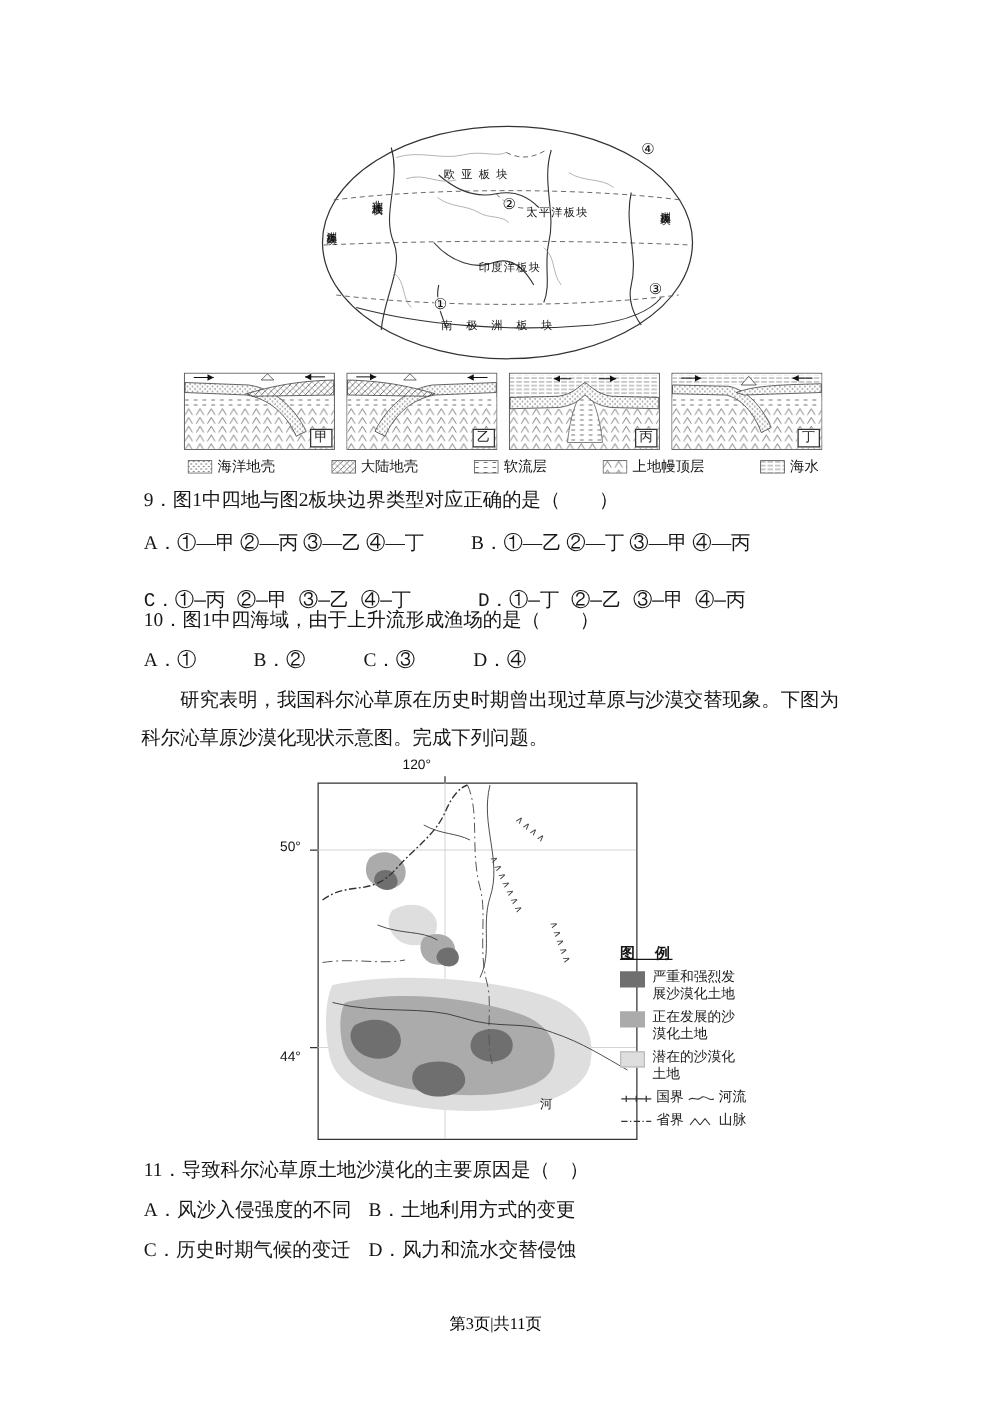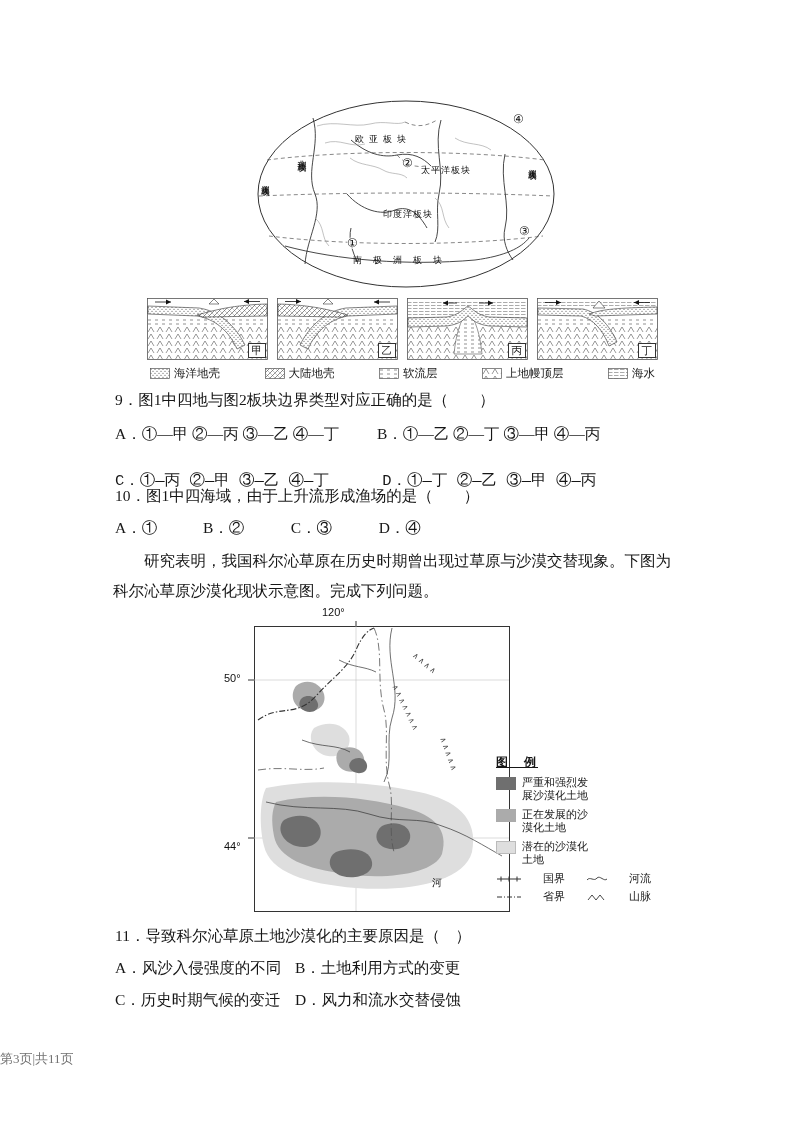--- a/index.html
+++ b/index.html
@@ -42,23 +42,23 @@
   .riverchar{position:absolute;font-size:10px;color:#111;}
   .mt{font-size:8px;fill:#444;letter-spacing:1.5px;}
   .fig3-legend{position:absolute;left:268px;top:150px;width:166px;font-size:11px;line-height:13px;}
   .legtitle{font-weight:bold;font-size:12px;margin-bottom:7px;letter-spacing:2px;text-decoration:underline;}
   .shade-row{display:flex;align-items:flex-start;gap:6px;margin-bottom:6px;}
   .swatch{width:20px;height:13px;flex-shrink:0;margin-top:1px;}
   .sw-severe{background:#6f6f6f;}
   .sw-dev{background:#ababab;}
   .sw-pot{background:#dedede;border:0.5px solid #bbb;}
   .shade-label{width:74px;}
-  .sym-row{display:flex;align-items:center;gap:21px;margin-top:5px;white-space:nowrap;}
-
-  .footer{position:absolute;left:0;top:1050px;width:100%;font-size:13px;color:#737373;}
+  .sym-row{display:flex;align-items:center;gap:3px;margin-top:5px;white-space:nowrap;}
+
+  .footer{position:absolute;left:0;top:1050px;width:100%;text-align:center;font-size:13px;color:#000000;}
 </style>
 </head>
 <body>
 
 <div class="page">
 
   <svg width="0" height="0" style="position:absolute">
     <defs>
       <pattern id="p-stipple" width="4" height="4" patternUnits="userSpaceOnUse">
         <rect width="4" height="4" fill="#fff"></rect>

